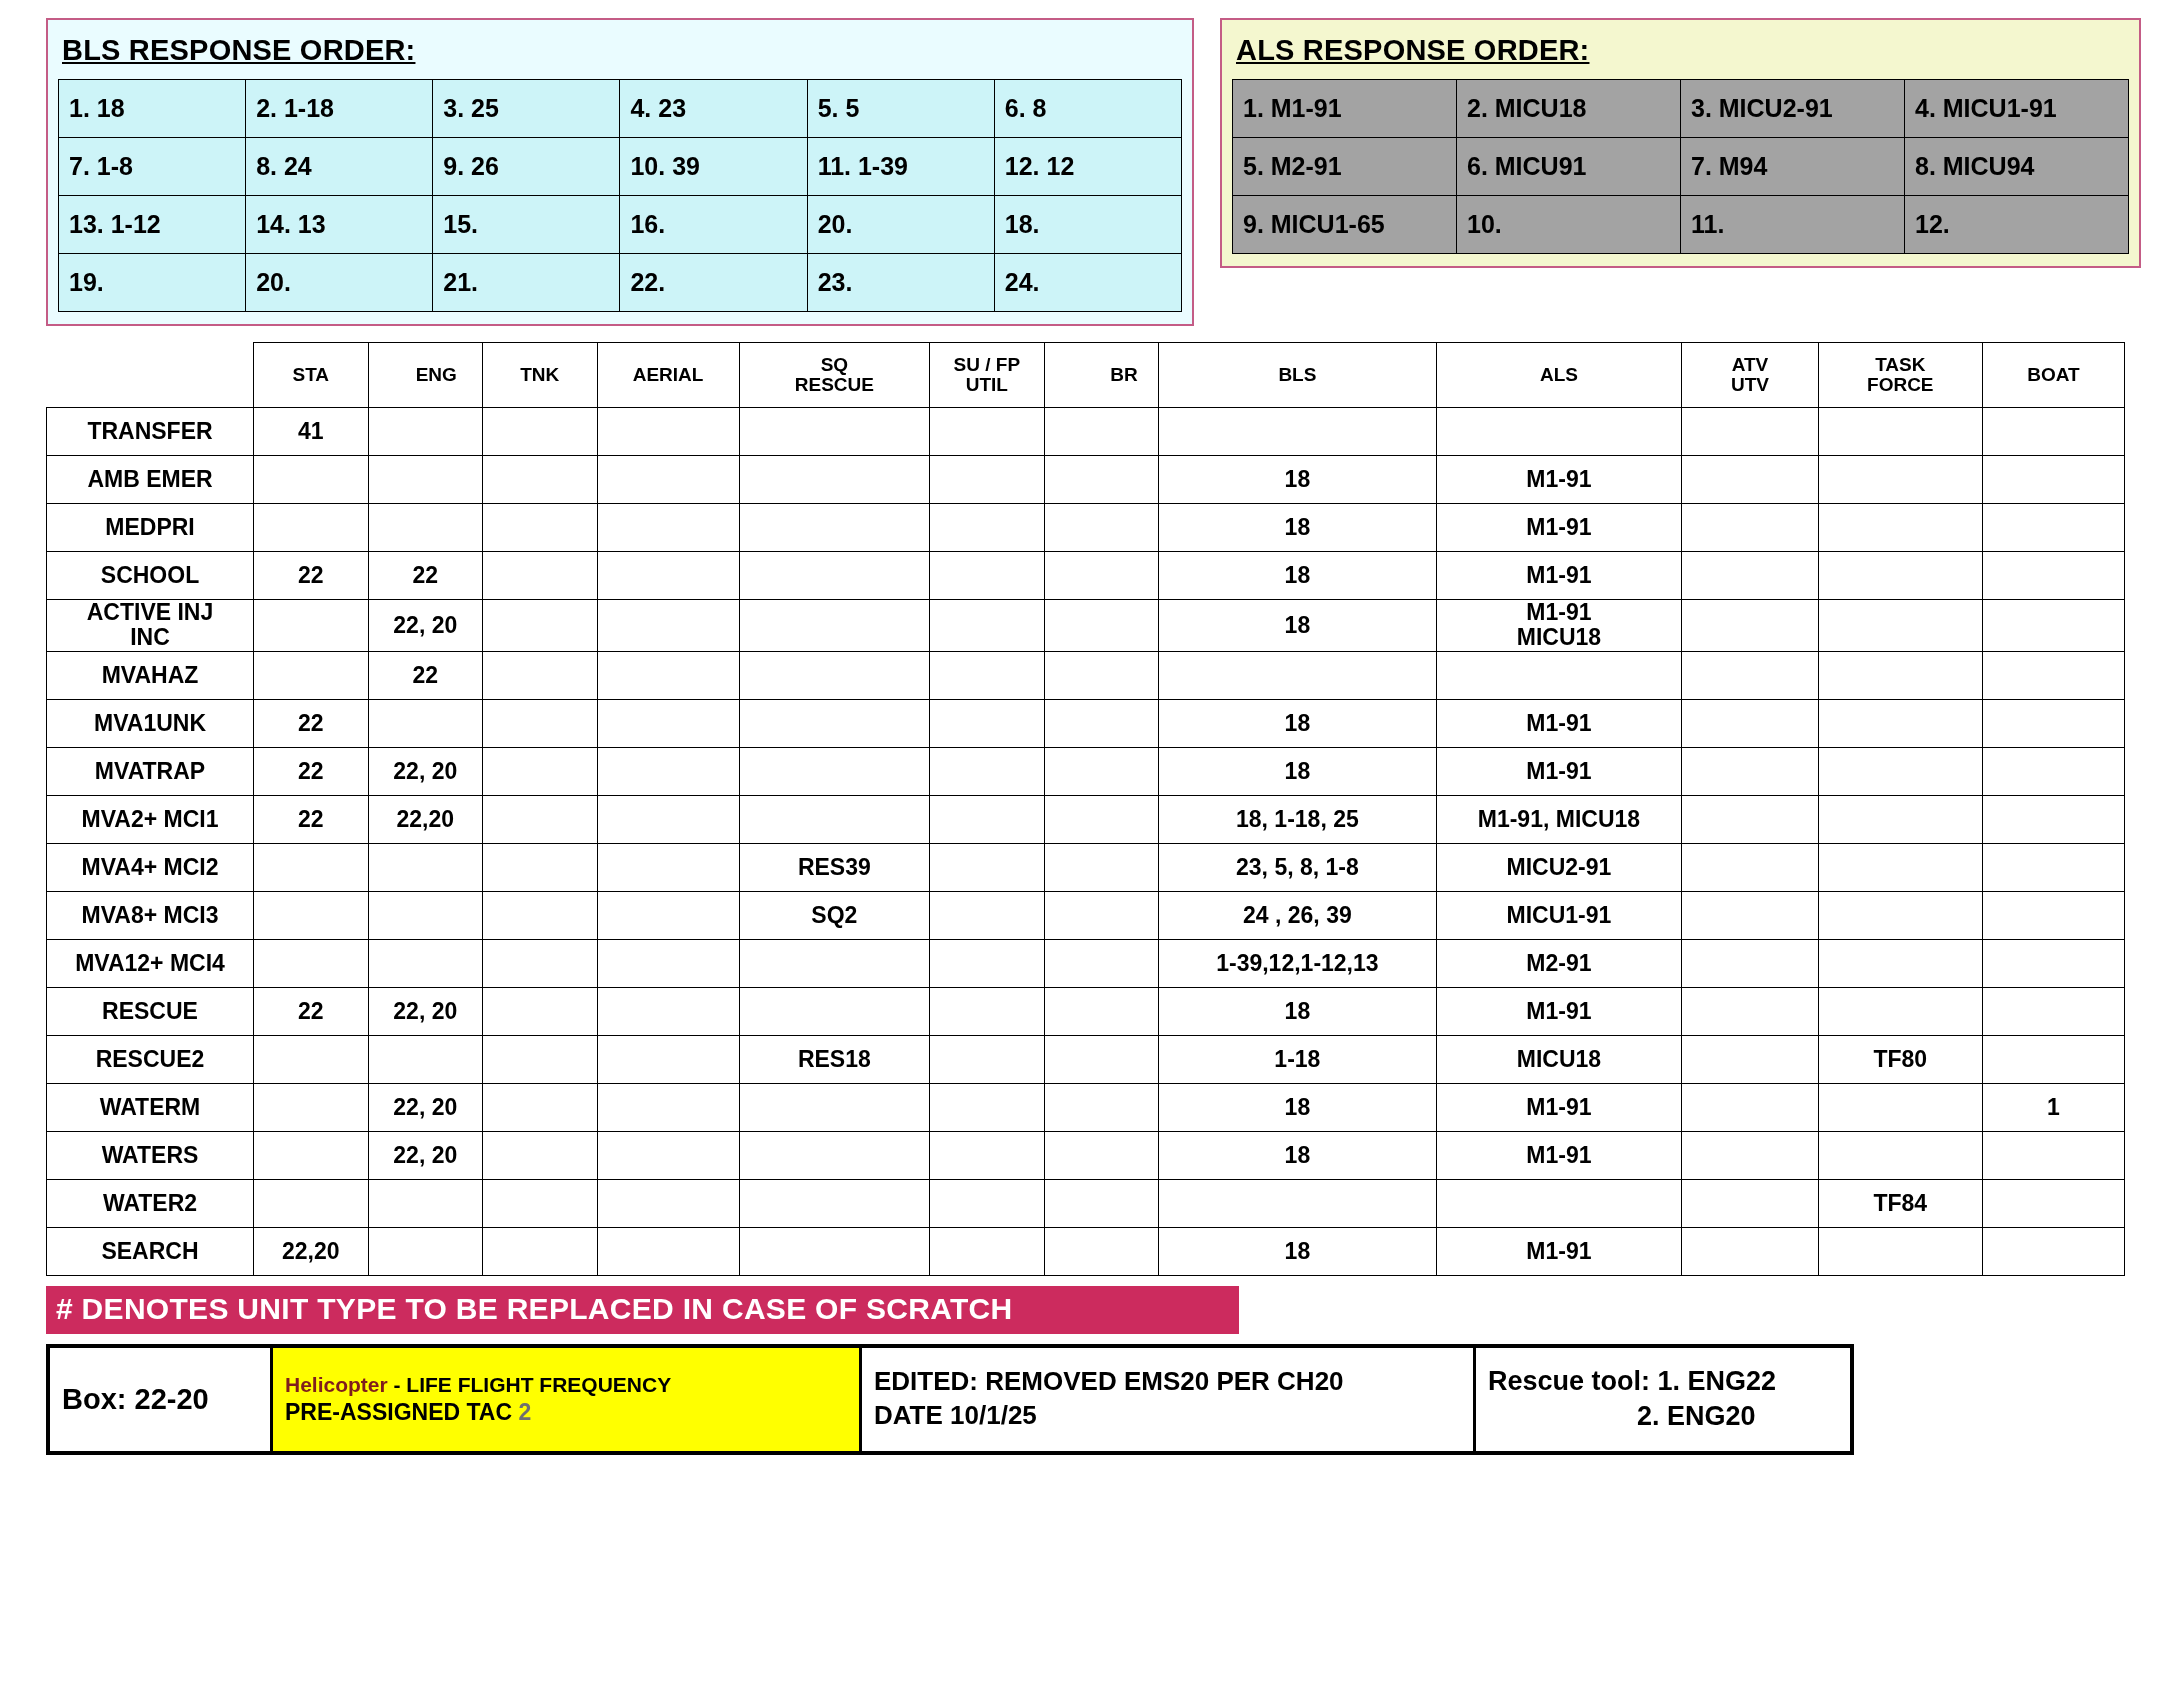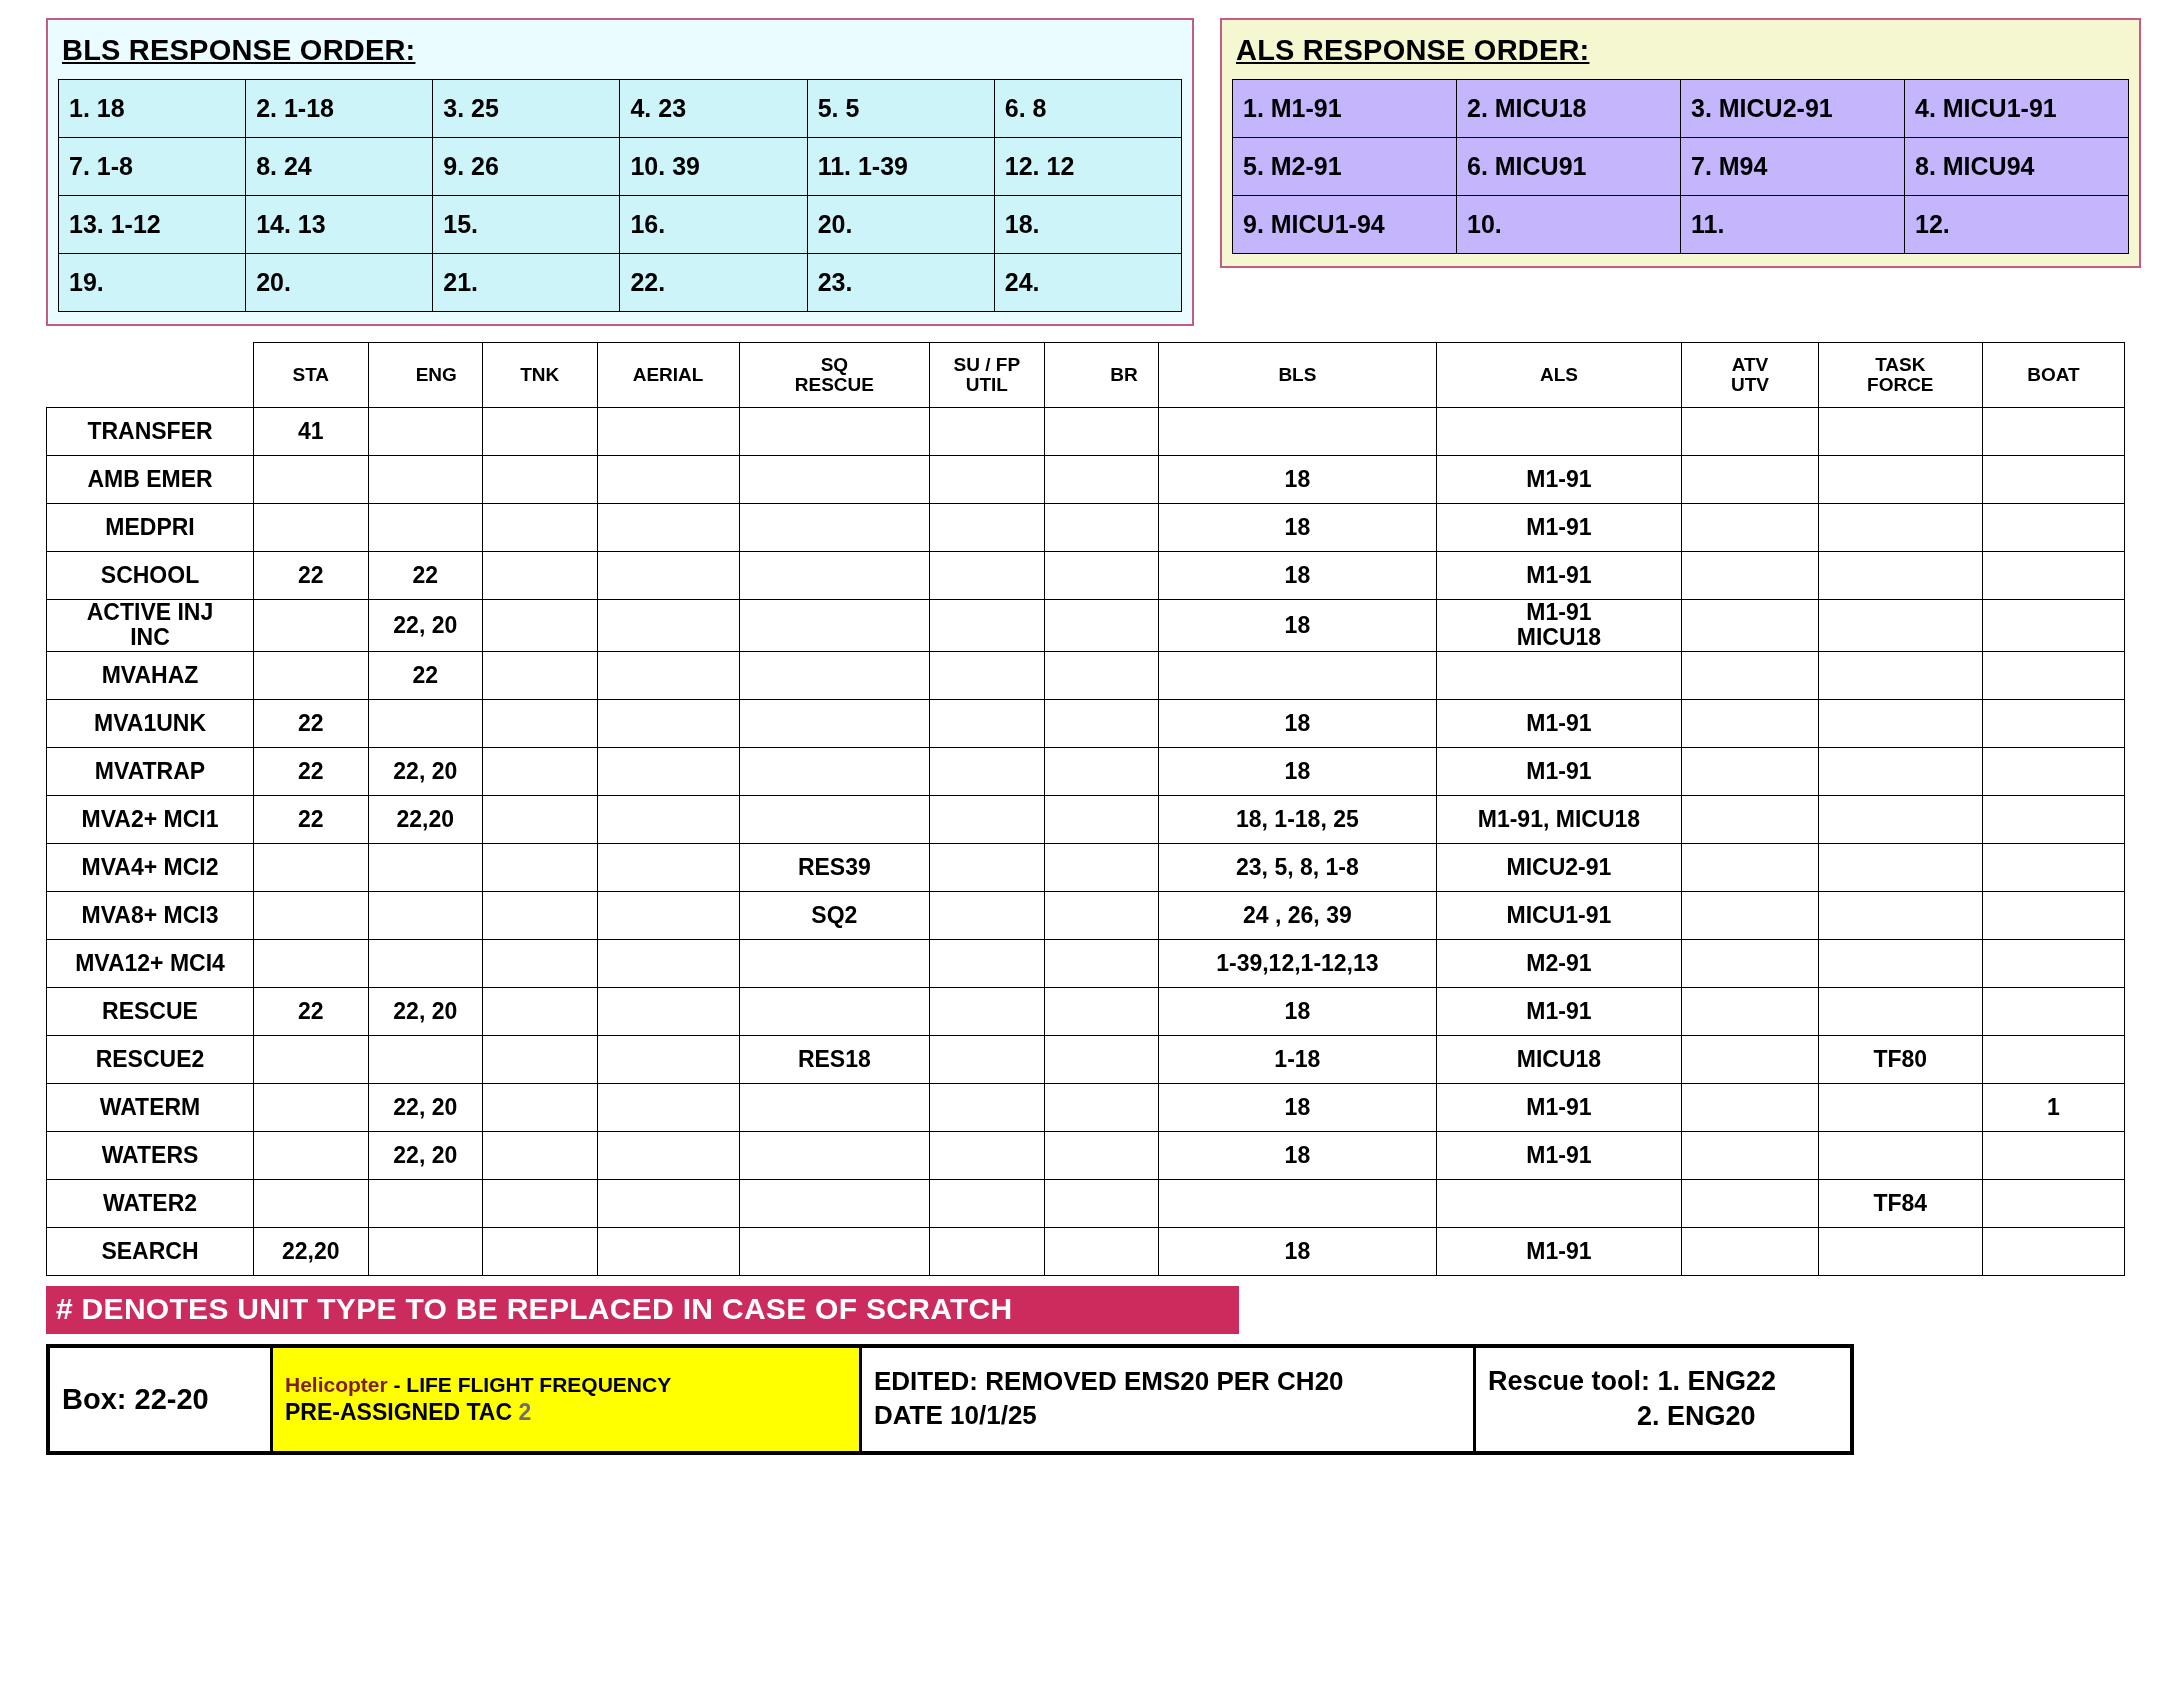--- a/index.html
+++ b/index.html
@@ -55,21 +55,21 @@
   table.order td {
     border: 1.5px solid #000;
     height: 57px;
     font-size: 25px;
     font-weight: bold;
     padding: 0 10px;
     vertical-align: middle;
   }
   .panel.bls table.order td { background: #ccf6f7; }
   .panel.bls table.order tr td:nth-child(n+1) { }
-  .panel.als table.order td { background: #c4b5fd; }
+  .panel.als table.order td { background: #a3a3a3; }
 
   
   .panel.bls table.order td { background: #cdf4f8; }
 
   
   table.matrix {
     border-collapse: collapse;
     margin-top: 16px;
     width: 2079px;
     table-layout: fixed;
@@ -219,21 +219,21 @@
               <td>3. MICU2-91</td>
               <td>4. MICU1-91</td>
             </tr>
             <tr>
               <td>5. M2-91</td>
               <td>6. MICU91</td>
               <td>7. M94</td>
               <td>8. MICU94</td>
             </tr>
             <tr>
-              <td>9. MICU1-94</td>
+              <td>9. MICU1-65</td>
               <td>10.</td>
               <td>11.</td>
               <td>12.</td>
             </tr>
           </tbody>
       </table>
     </div>
 
   </div>
 

